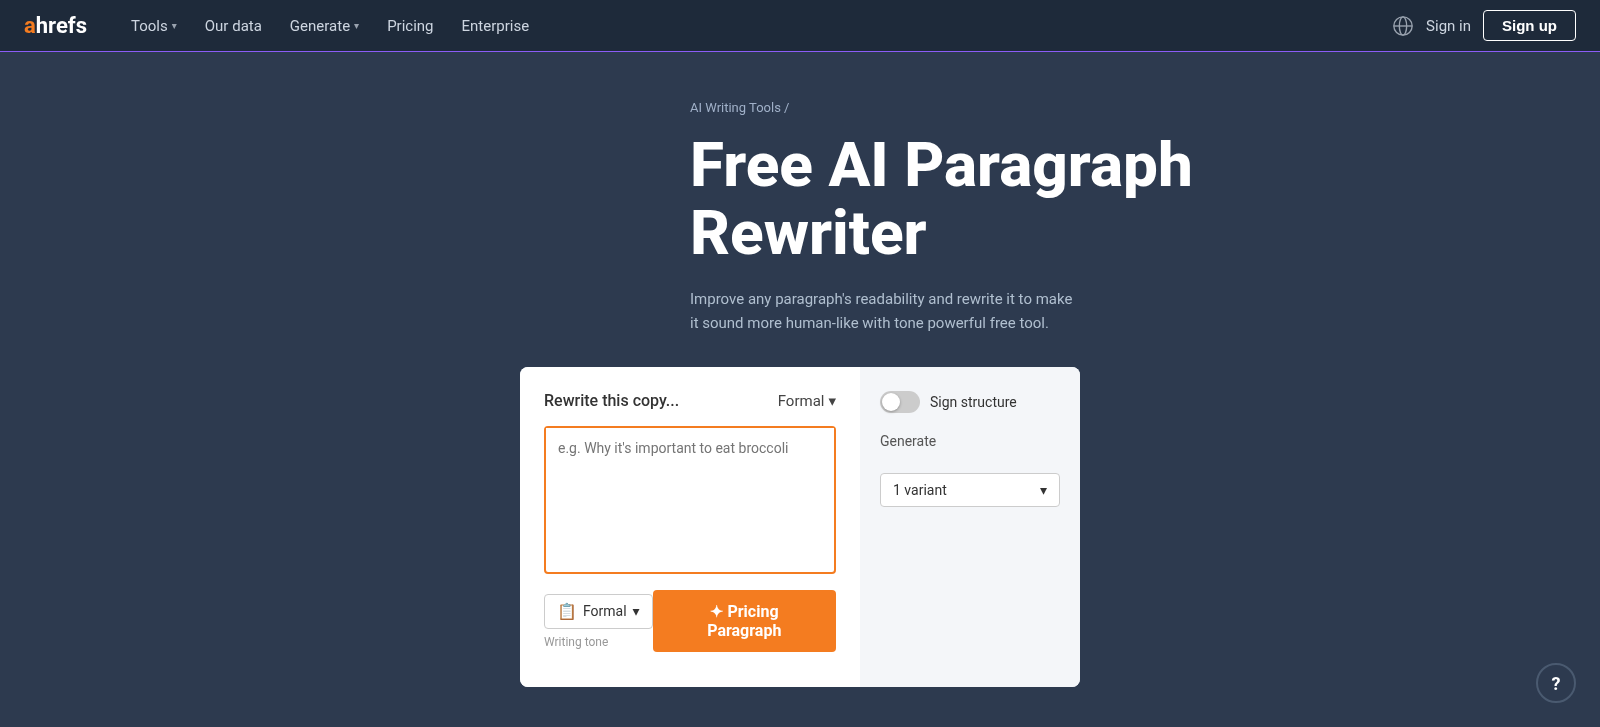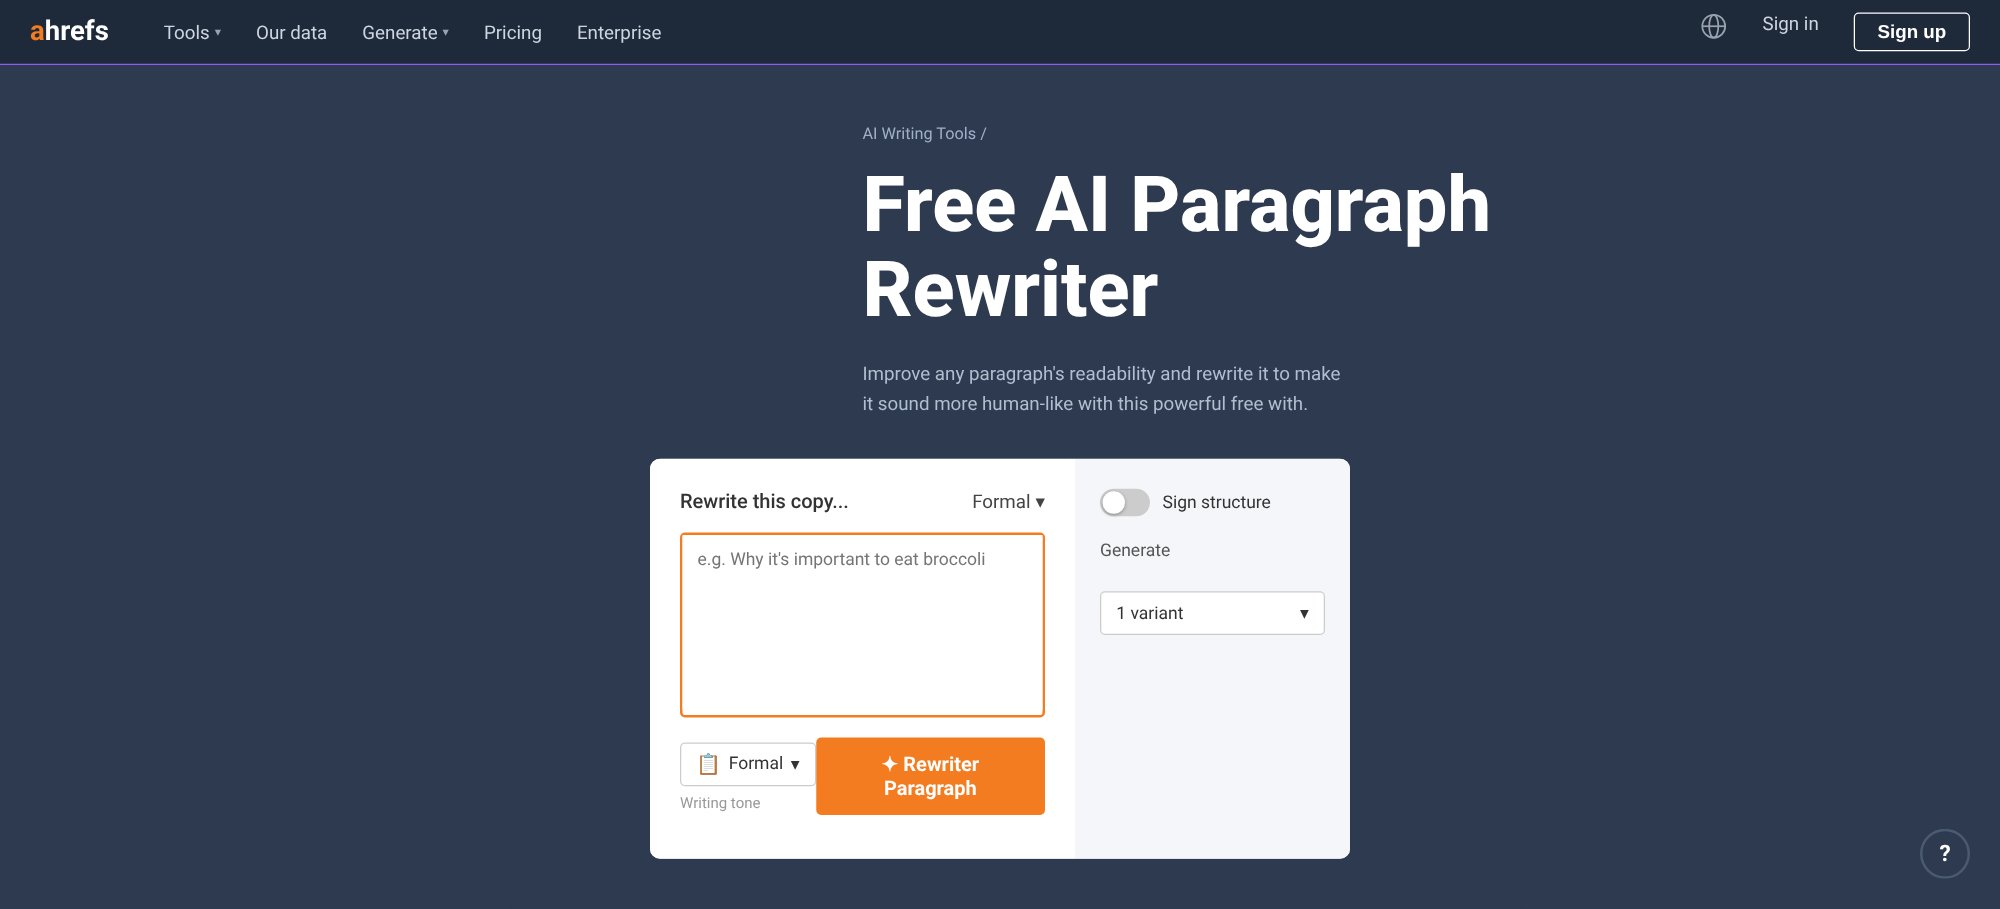--- a/index.html
+++ b/index.html
@@ -48,21 +48,22 @@
       align-items: center;
       gap: 4px;
       cursor: pointer;
     }
     .nav-chevron {
       font-size: 10px;
       opacity: 0.7;
     }
     .nav-right {
       display: flex;
-      gap: 28px;
+      align-items: center;
+      gap: 12px;
     }
     .globe-icon {
       width: 22px;
       height: 22px;
       opacity: 0.7;
       cursor: pointer;
     }
     .sign-in {
       color: #cdd5e0;
       font-size: 15px;
@@ -317,21 +318,21 @@
     </svg>
     <a class="sign-in">Sign in</a>
     <button class="sign-up-btn">Sign up</button>
   </div>
 </nav>
 
 <div style="max-width:1600px;margin:0 auto;">
   <div class="hero">
     <div class="breadcrumb">AI Writing Tools /</div>
     <h1 class="hero-title">Free AI Paragraph Rewriter</h1>
-    <p class="hero-desc">Improve any paragraph's readability and rewrite it to make it sound more human-like with this powerful free with.</p>
+    <p class="hero-desc">Improve any paragraph's readability and rewrite it to make it sound more human-like with tone powerful free tool.</p>
   </div>
 
   <div class="tool-container">
     <div class="tool-card">
       <div class="tool-main">
         <div class="tool-header">
           <span class="rewrite-label">Rewrite this copy...</span>
           <button class="lang-selector">
             <span>Formal</span>
             <span>▾</span>
@@ -343,21 +344,21 @@
         <div class="tool-footer">
           <div class="tone-wrapper">
             <button class="tone-btn">
               <span class="tone-icon">📋</span>
               <span>Formal</span>
               <span>▾</span>
             </button>
             <div class="writing-tone-label">Writing tone</div>
           </div>
           <button class="rewrite-btn">
-            <span>✦  Rewriter Paragraph</span>
+            <span>✦  Pricing Paragraph</span>
           </button>
         </div>
       </div>
       <div class="tool-sidebar">
         <div class="edit-structure-row">
           <div class="toggle">
             <div class="toggle-knob"></div>
           </div>
           <span class="edit-structure-text">Sign structure</span>
         </div>

